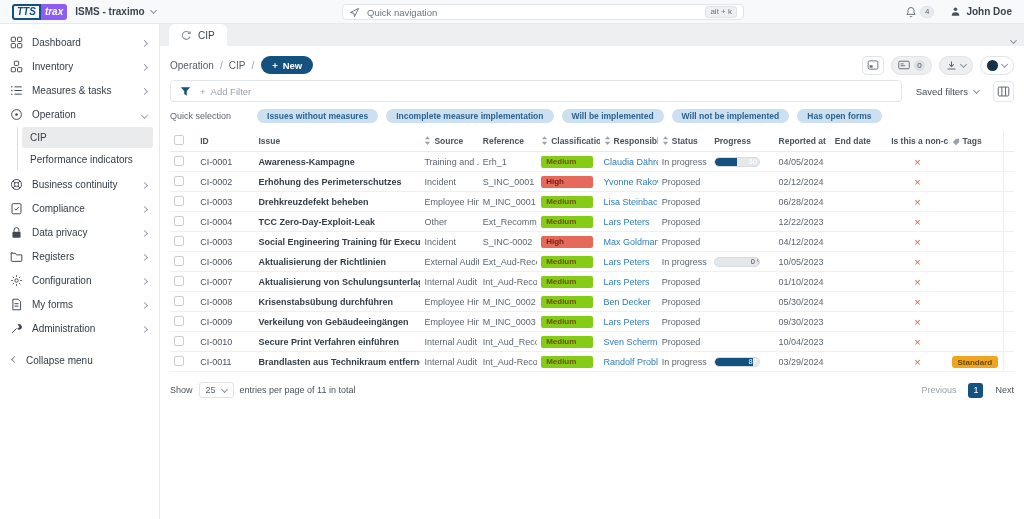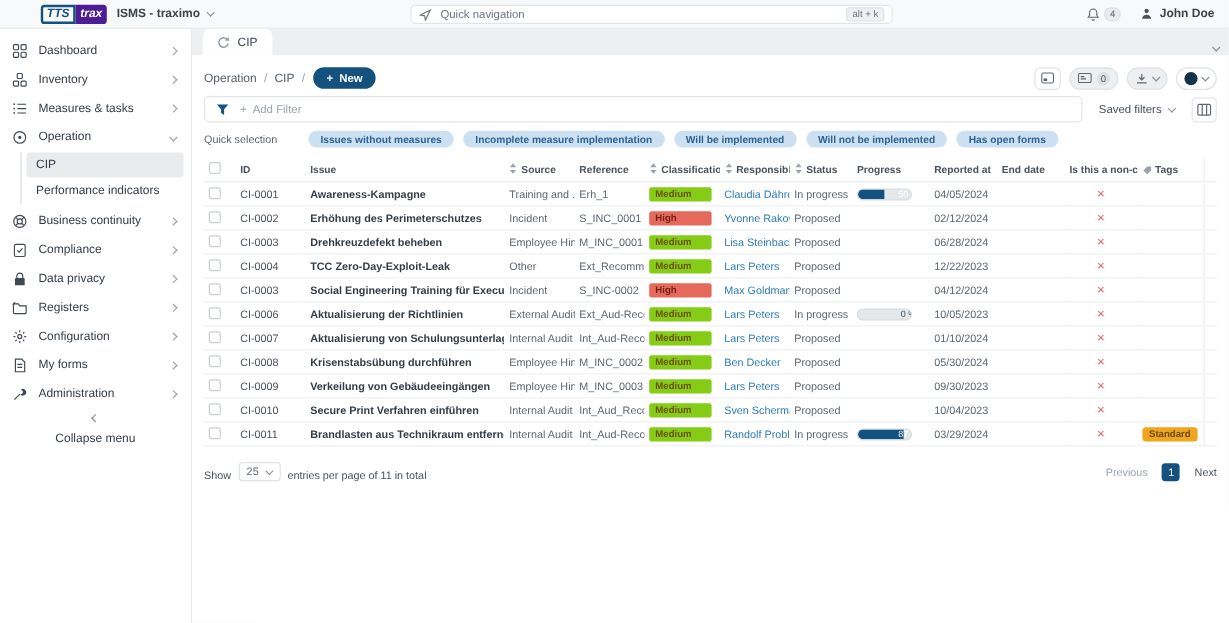--- a/index.html
+++ b/index.html
@@ -3,24 +3,24 @@
 <meta charset="utf-8">
 <style>
   * { box-sizing: border-box; margin: 0; padding: 0; }
   html,body { width:1024px; height:519px; overflow:hidden;
     font-family:"Liberation Sans", sans-serif; background:#fff; color:#3a444e; }
   .app { width:1024px; height:519px; display:flex; flex-direction:column; }
 
   
   .topbar { height:24px; flex:0 0 24px; background:#f8f9fa; border-bottom:1px solid #e7eaec;
     display:flex; align-items:center; padding:0 12px; position:relative; }
-  .logo { display:flex; align-items:center; gap:0; cursor:pointer;margin-left:22px; }
+  .logo { display:flex; align-items:center; gap:0; cursor:pointer; }
   .logo-tts { border:2px solid #14517e; color:#14517e; font-weight:bold; font-style:italic;
     font-size:10px; padding:0 3px; border-radius:3px 0 0 3px; line-height:12px; }
-  .logo-trax { background:#4c1d95; color:#fff; font-weight:bold; font-style:italic;
+  .logo-trax { background:#8b5cf6; color:#fff; font-weight:bold; font-style:italic;
     font-size:10px; padding:2px 4px; border-radius:0 3px 3px 0; line-height:12px; }
   .workspace { display:flex; align-items:center; gap:6px; margin-left:8px; font-size:10px;
     font-weight:bold; color:#3a444e; background:none; border:none; cursor:pointer;
     font-family:inherit; }
   .search { position:absolute; left:342px; top:4px; width:402px; height:16px; background:#fff;
     border:1px solid #e2e5e8; border-radius:4px; display:flex; align-items:center; gap:7px;
     padding:0 6px; cursor:text; }
   .search .ph { color:#6a7480; font-size:9.5px; flex:1; }
   .kbd { background:#eef0f2; border:1px solid #e0e3e6; border-radius:3px; font-size:8px;
     color:#6a7480; padding:0 4px; line-height:10px; }
@@ -45,21 +45,21 @@
     color:#323c46; cursor:pointer; }
   .side-item .s-ico { width:14px; height:14px; color:#3f4953; display:flex; align-items:center; }
   .side-item .s-label { flex:1; white-space:nowrap; overflow:hidden; }
   .side-item .s-chev { color:#9aa3ac; padding-right:2px; }
   .side-sub { margin:1px 0 2px 17px; border-left:1px solid #d9dde0; padding-left:0; }
   .side-sub-item { height:21px; display:flex; align-items:center; padding:0 8px; margin:1px 6px 1px 4px;
     border-radius:3px; color:#323c46; cursor:pointer; white-space:nowrap; }
   .side-sub-item.active { background:#e9ebed; }
   .collapse-btn { display:flex; align-items:center; gap:9px; height:24px; padding:0 12px;
     margin-top:8px; color:#323c46; font-size:10px; background:none; border:none; cursor:pointer;
-    font-family:inherit; width:100%;flex-direction:column; }
+    font-family:inherit; width:100%; }
 
   
   .main { flex:1; background:#edeff1; display:flex; flex-direction:column; min-width:0; }
   .tabstrip { height:22px; flex:0 0 22px; display:flex; align-items:flex-end; padding-left:9px; position:relative; }
   .tab { height:22px; background:#fff; border-radius:6px 6px 0 0; display:flex; align-items:center;
     gap:6px; padding:0 12px; font-size:10px; color:#3a444e; cursor:pointer; }
   .tab .t-ico { color:#8a939e; display:flex; }
   .strip-chev { position:absolute; right:8px; top:5px; color:#8a939e; cursor:pointer; }
 
   .card { flex:1; background:#fff; padding:7px 10px 0 10px; display:flex; flex-direction:column; min-height:0; }
@@ -115,21 +115,21 @@
   .pfill { position:absolute; left:0; top:0; bottom:0; background:#14517e; border-radius:5px 0 0 5px; }
   .plabel { position:absolute; inset:0; display:flex; align-items:center; justify-content:center;
     font-size:7.5px; color:#424c56;padding-left:40px; }
   .plabel.lt { color:#fff; }
   .cross { color:#db5a50; font-size:11px; cursor:pointer; }
   .td-center { text-align:center; }
   .tag-pill { background:#f0a51e; color:#6b4b0c; border-radius:3px; padding:1.5px 6px; font-size:8px; font-weight:bold; }
   .filler { border-left:1px solid #eceef0; }
 
   
-  .foot-row { display:flex; align-items:flex-end; gap:6px; margin-top:7px; font-size:9px; color:#49525b; flex:0 0 22px; }
+  .foot-row { display:flex; align-items:center; gap:6px; margin-top:7px; font-size:9px; color:#49525b; flex:0 0 22px; }
   .pagesize { border:1px solid #dfe3e7; border-radius:3px; padding:2px 6px; display:flex; gap:6px;
     align-items:center; color:#5b6670; background:#fff; cursor:pointer; font-family:inherit; font-size:9px; }
   .pager { margin-left:auto; display:flex; align-items:center; gap:12px; }
   .pg-prev { color:#9aa3ac; cursor:pointer; }
   .pg-next { color:#49525b; cursor:pointer; }
   .pg-num { width:15px; height:15px; background:#14517e; color:#fff; border-radius:3px; font-size:9px;
     display:flex; align-items:center; justify-content:center; cursor:pointer; }
 </style>
 </head>
 <body>

